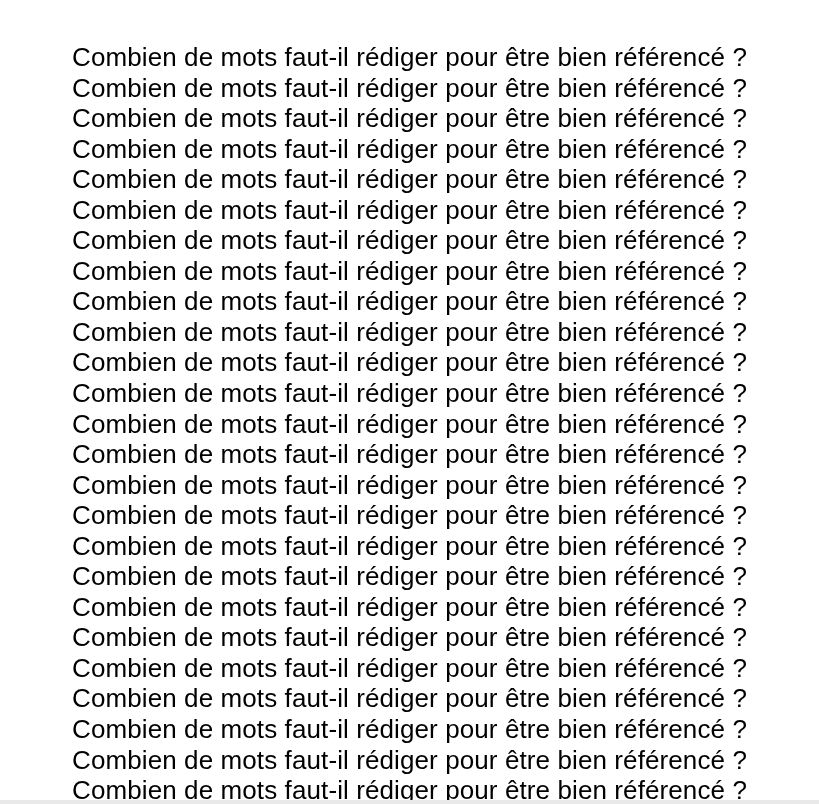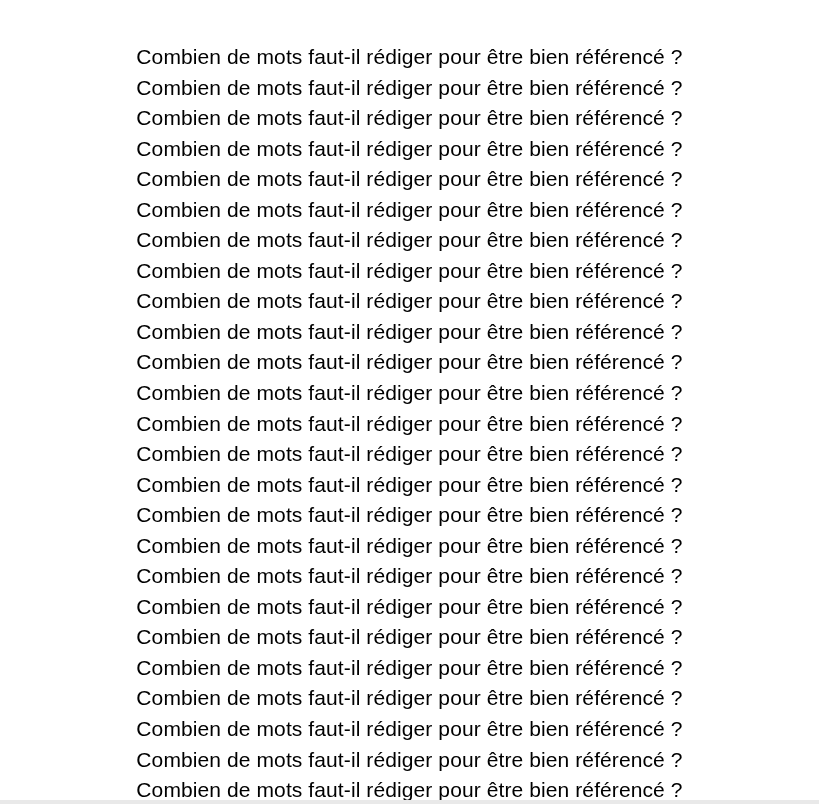--- a/index.html
+++ b/index.html
@@ -14,21 +14,21 @@
     position: relative;
     font-family: "Liberation Sans", "DejaVu Sans", sans-serif;
   }
   .text-block {
     box-sizing: border-box;
     padding-top: 42px;
     width: 819px;
     text-align: center;
   }
   .heading-line {
-    font-size: 21px;
+    font-size: 26px;
     line-height: 30.55px;
     font-weight: 400;
     letter-spacing: 0.1px;
     color: var(--text, #000000);
     white-space: nowrap;
   }
   .bottom-strip {
     position: absolute;
     left: 0;
     bottom: 0;

